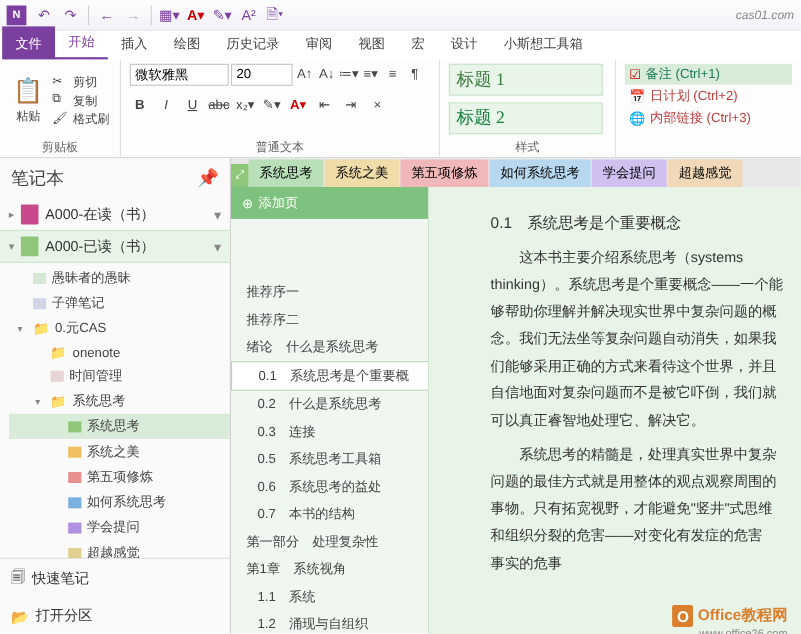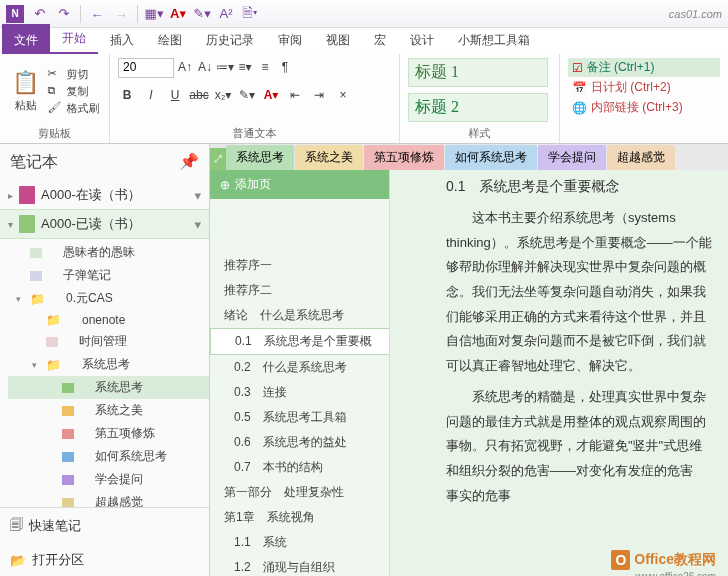--- a/index.html
+++ b/index.html
@@ -31,40 +31,40 @@
 .tag-row { display: flex; align-items: center; gap: 4px; font-size: 12px; padding: 1px 4px; }
 .tag-check { color: #c00; }
 
 .main { display: flex; height: 432px; }
 .nav { width: 210px; border-right: 1px solid #d0d0d0; display: flex; flex-direction: column; background: #fafafa; }
 .nav-head { padding: 8px 10px; font-size: 16px; color: #444; display: flex; justify-content: space-between; align-items: flex-start; }
 .nb-item { padding: 5px 8px; display: flex; align-items: center; gap: 6px; font-size: 13px; color: #333; }
 .nb-swatch { width: 16px; height: 18px; display: inline-block; border-radius: 1px; }
 .nb-exp { background: #e8f4e8; border-top: 1px solid #cde4cd; border-bottom: 1px solid #cde4cd; }
 .tree { font-size: 12px; padding: 2px 0 6px 8px; overflow-y: auto; flex: 1; }
-.tree-item { padding: 3px 4px 3px 22px; display: flex; align-items: center; gap: 21px; color: #444; position: relative; }
+.tree-item { padding: 3px 4px 3px 22px; display: flex; align-items: center; gap: 5px; color: #444; position: relative; }
 .tree-item.l2 { padding-left: 38px; }
 .tree-item.l3 { padding-left: 54px; }
 .tree-item.sel { background: #d9ecd9; }
 .tree-caret { position: absolute; left: 8px; font-size: 9px; color: #888; }
 .tree-item.l2 .tree-caret { left: 24px; }
 .sec-icon { width: 12px; height: 10px; display: inline-block; }
 .nav-foot { border-top: 1px solid #ddd; }
 .nav-foot .nb-item { padding: 7px 10px; }
 
 .mid { width: 180px; background: #f0f7f0; display: flex; flex-direction: column; border-right: 1px solid #cde4cd; }
 .sec-tabs { display: flex; background: #e8e8e8; height: 26px; align-items: flex-end; overflow: hidden; }
 .sec-tab { padding: 4px 10px; font-size: 12px; white-space: nowrap; border-radius: 2px 2px 0 0; margin-right: 1px; }
 .addpage { background: #7fc27f; color: #fff; padding: 6px 10px; display: flex; align-items: center; gap: 5px; }
 .pages { flex: 1; overflow-y: auto; padding: 6px 0; margin-top: 48px; }
 .page-item { padding: 4px 10px 4px 14px; font-size: 12px; color: #444; white-space: nowrap; overflow: hidden; }
 .page-item.ind { padding-left: 24px; }
 .page-item.sel { background: #fff; border: 1px solid #b8d8b8; border-right: none; }
 
-.content { flex: 1; background: #e8f4e8; padding: 8px 16px; overflow-y: auto; position: relative; }
+.content { flex: 1; background: #e8f4e8; padding: 24px 16px; overflow-y: auto; position: relative; }
 .content h3 { font-size: 14px; font-weight: normal; color: #333; margin-bottom: 10px; padding-left: 40px; }
 .content p { font-size: 13px; line-height: 1.9; color: #333; text-indent: 2em; margin-bottom: 6px; margin-left: 40px; }
 .wm-logo { position: absolute; bottom: 6px; right: 12px; font-size: 14px; color: #d97f2e; font-weight: bold; display: flex; align-items: center; gap: 4px; }
 .wm-logo .o { background: #d97f2e; color: #fff; padding: 2px 4px; border-radius: 2px; }
 </style>
 </head>
 <body>
 
 <div class="qat">
   <span class="qat-icon" style="background:#7b3fa0;color:#fff;width:18px;height:18px;font-size:10px;font-weight:bold">N</span>
@@ -116,20 +116,21 @@
             <span>格式刷</span>
           </div>
       </div>
     </div>
     <div class="group-label">剪贴板</div>
   </div>
 
   <div class="group" style="width:290px">
     <div class="group-body" style="flex-direction:column;align-items:flex-start;gap:4px">
       <div class="font-row">
+        <div class="font-sel" style="width:90px">微软雅黑</div>
         <div class="font-sel" style="width:56px">20</div>
         <span class="mini">A↑</span>
         <span class="mini">A↓</span>
         <span class="mini">≔▾</span>
         <span class="mini">≡▾</span>
         <span class="mini">≡</span>
         <span class="mini">¶</span>
       </div>
       <div class="btn-row">
         <span class="mini">

